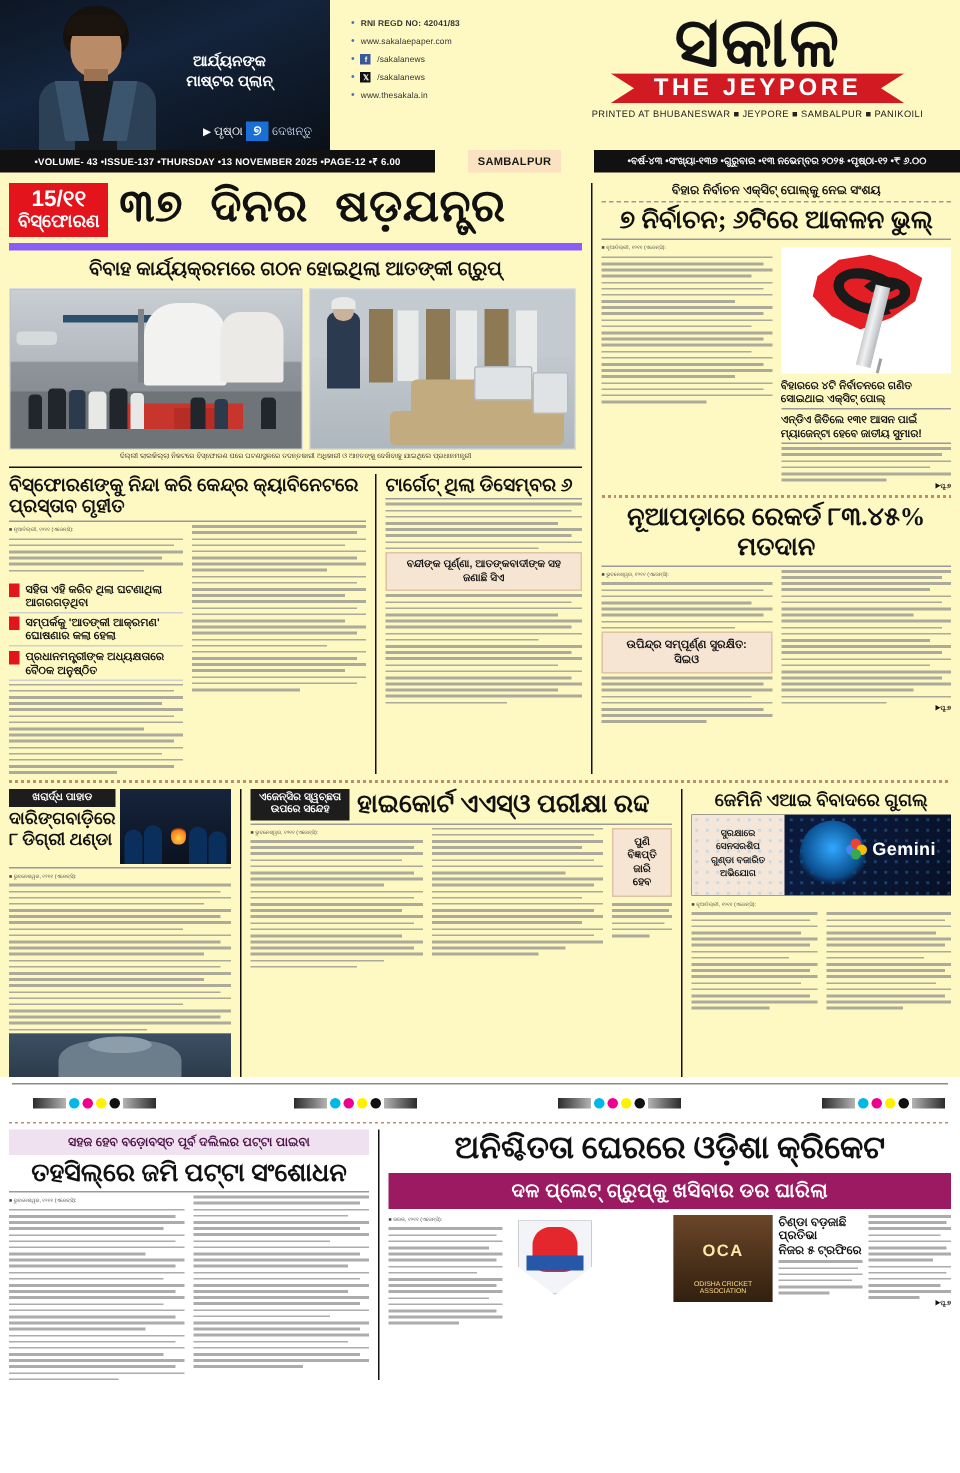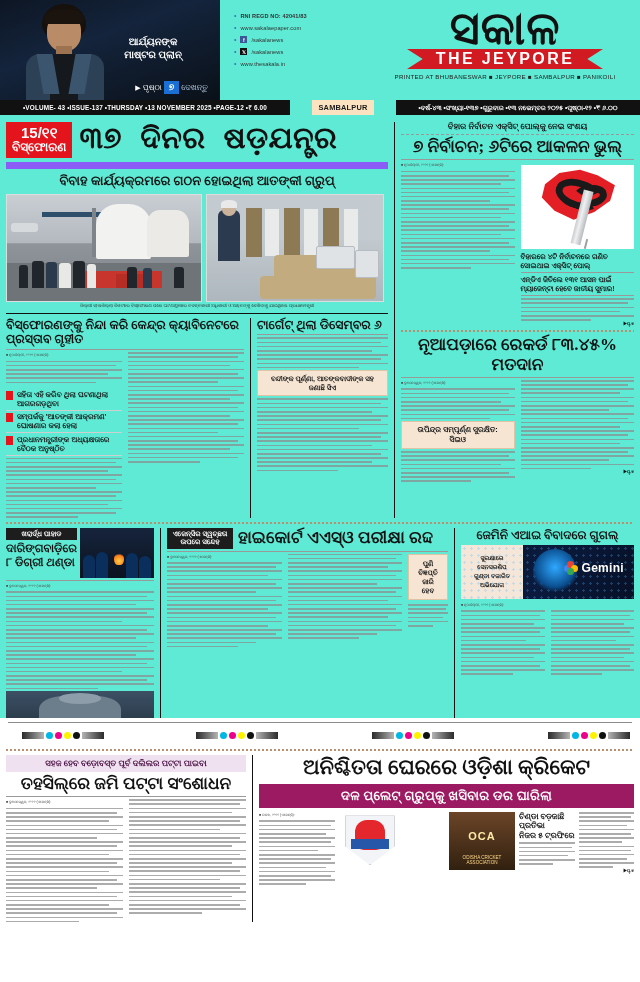--- a/index.html
+++ b/index.html
@@ -2,21 +2,21 @@
 <html><head>
 <meta charset="utf-8">
 <style>
   * { box-sizing: border-box; margin: 0; padding: 0; }
   html, body {
     width: 640px; height: 982px;
     background: #ffffff;
     font-family: "Liberation Sans", sans-serif;
     overflow: hidden;
   }
-  .page { position: relative; width: 640px; height: 748px; background: #5eead4; }
+  .page { position: relative; width: 640px; height: 748px; background: #fef9c3; }
 
   
   .masthead { position: relative; height: 100px; display: flex; align-items: stretch; }
 
   .promo-photo {
     position: relative; width: 220px; height: 100px;
     background: linear-gradient(160deg,#0d1624 0%,#14243c 40%,#0a1018 100%);
     overflow: hidden;
   }
   .promo-figure {
@@ -113,21 +113,21 @@
     text-align: center; line-height: 1.08; flex-shrink: 0;
   }
   .flashbox .fl1 { font-size: 15px; font-weight: bold; }
   .flashbox .fl2 { font-size: 12px; font-weight: bold; }
   .lead-head-row { display: flex; align-items: center; gap: 7px; }
   .lead-headline {
     font-size: 30px; font-weight: bold; color: #111; line-height: 1.1;
     font-family: Liberation Mono, monospace; letter-spacing: .3px;
   }
   .lead-sub {
-    margin-top: 4px; padding-top: 4px; border-top: 7px solid #8b5cf6;
+    margin-top: 4px; padding-top: 4px; border-top: 5px solid #8b5cf6;
     text-align: center; font-size: 13px; font-weight: bold; color: #111;
     font-family: "Liberation Serif", serif;
   }
 
   
   .photo-row { display: flex; gap: 4px; margin-top: 5px; }
   .ph { position: relative; overflow: hidden; border: 1px solid #ddd; }
   .ph-a { width: 196px; height: 108px; background:#9aa3ab; }
   .ph-b { width: 178px; height: 108px; background:#b9bfc4; }
   .photo-cap {

